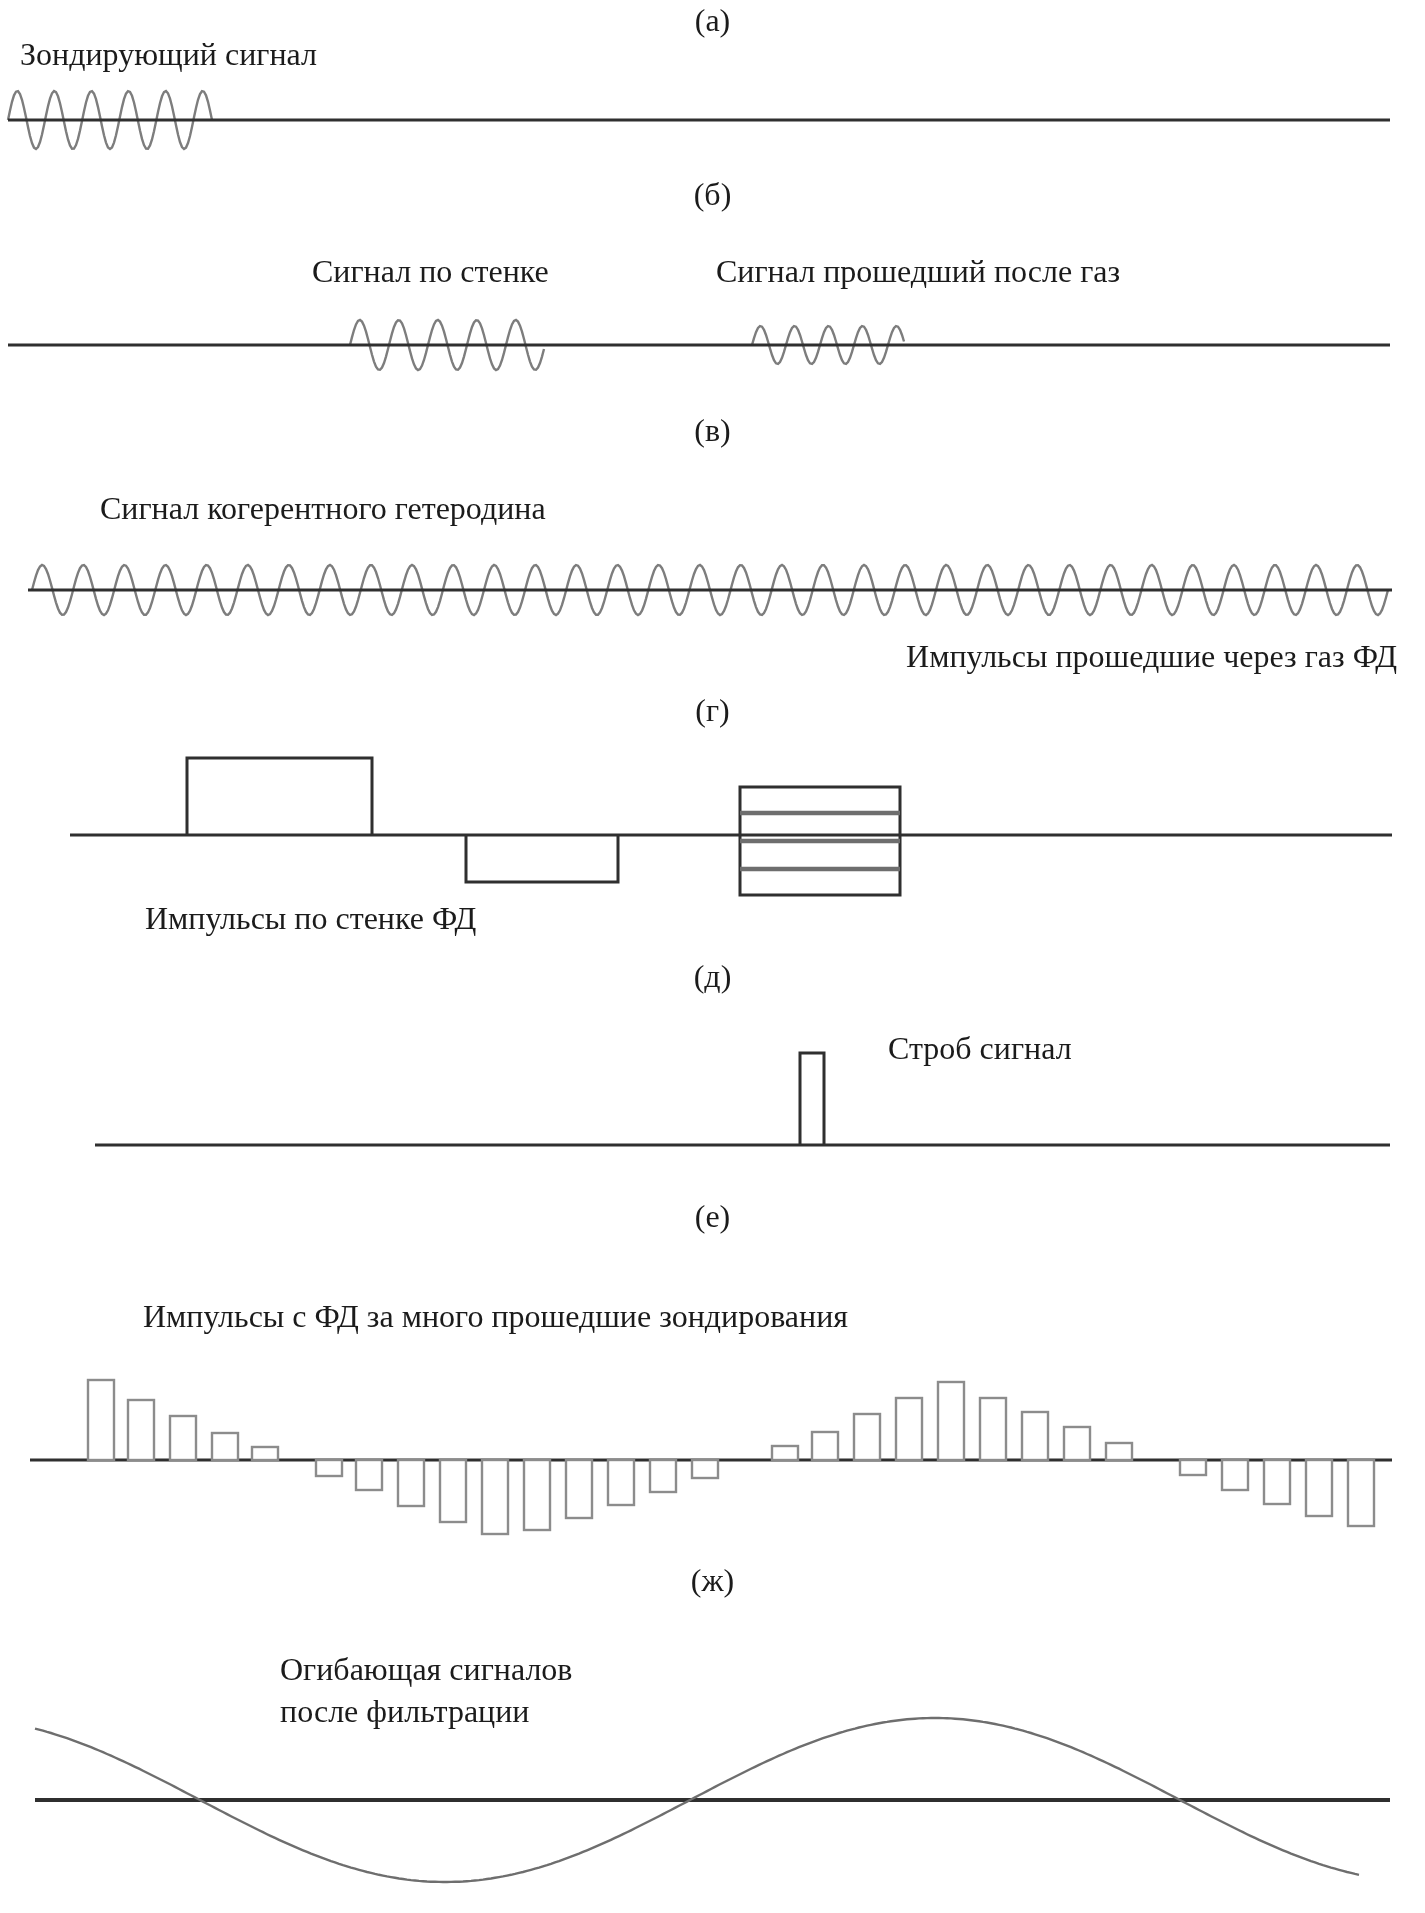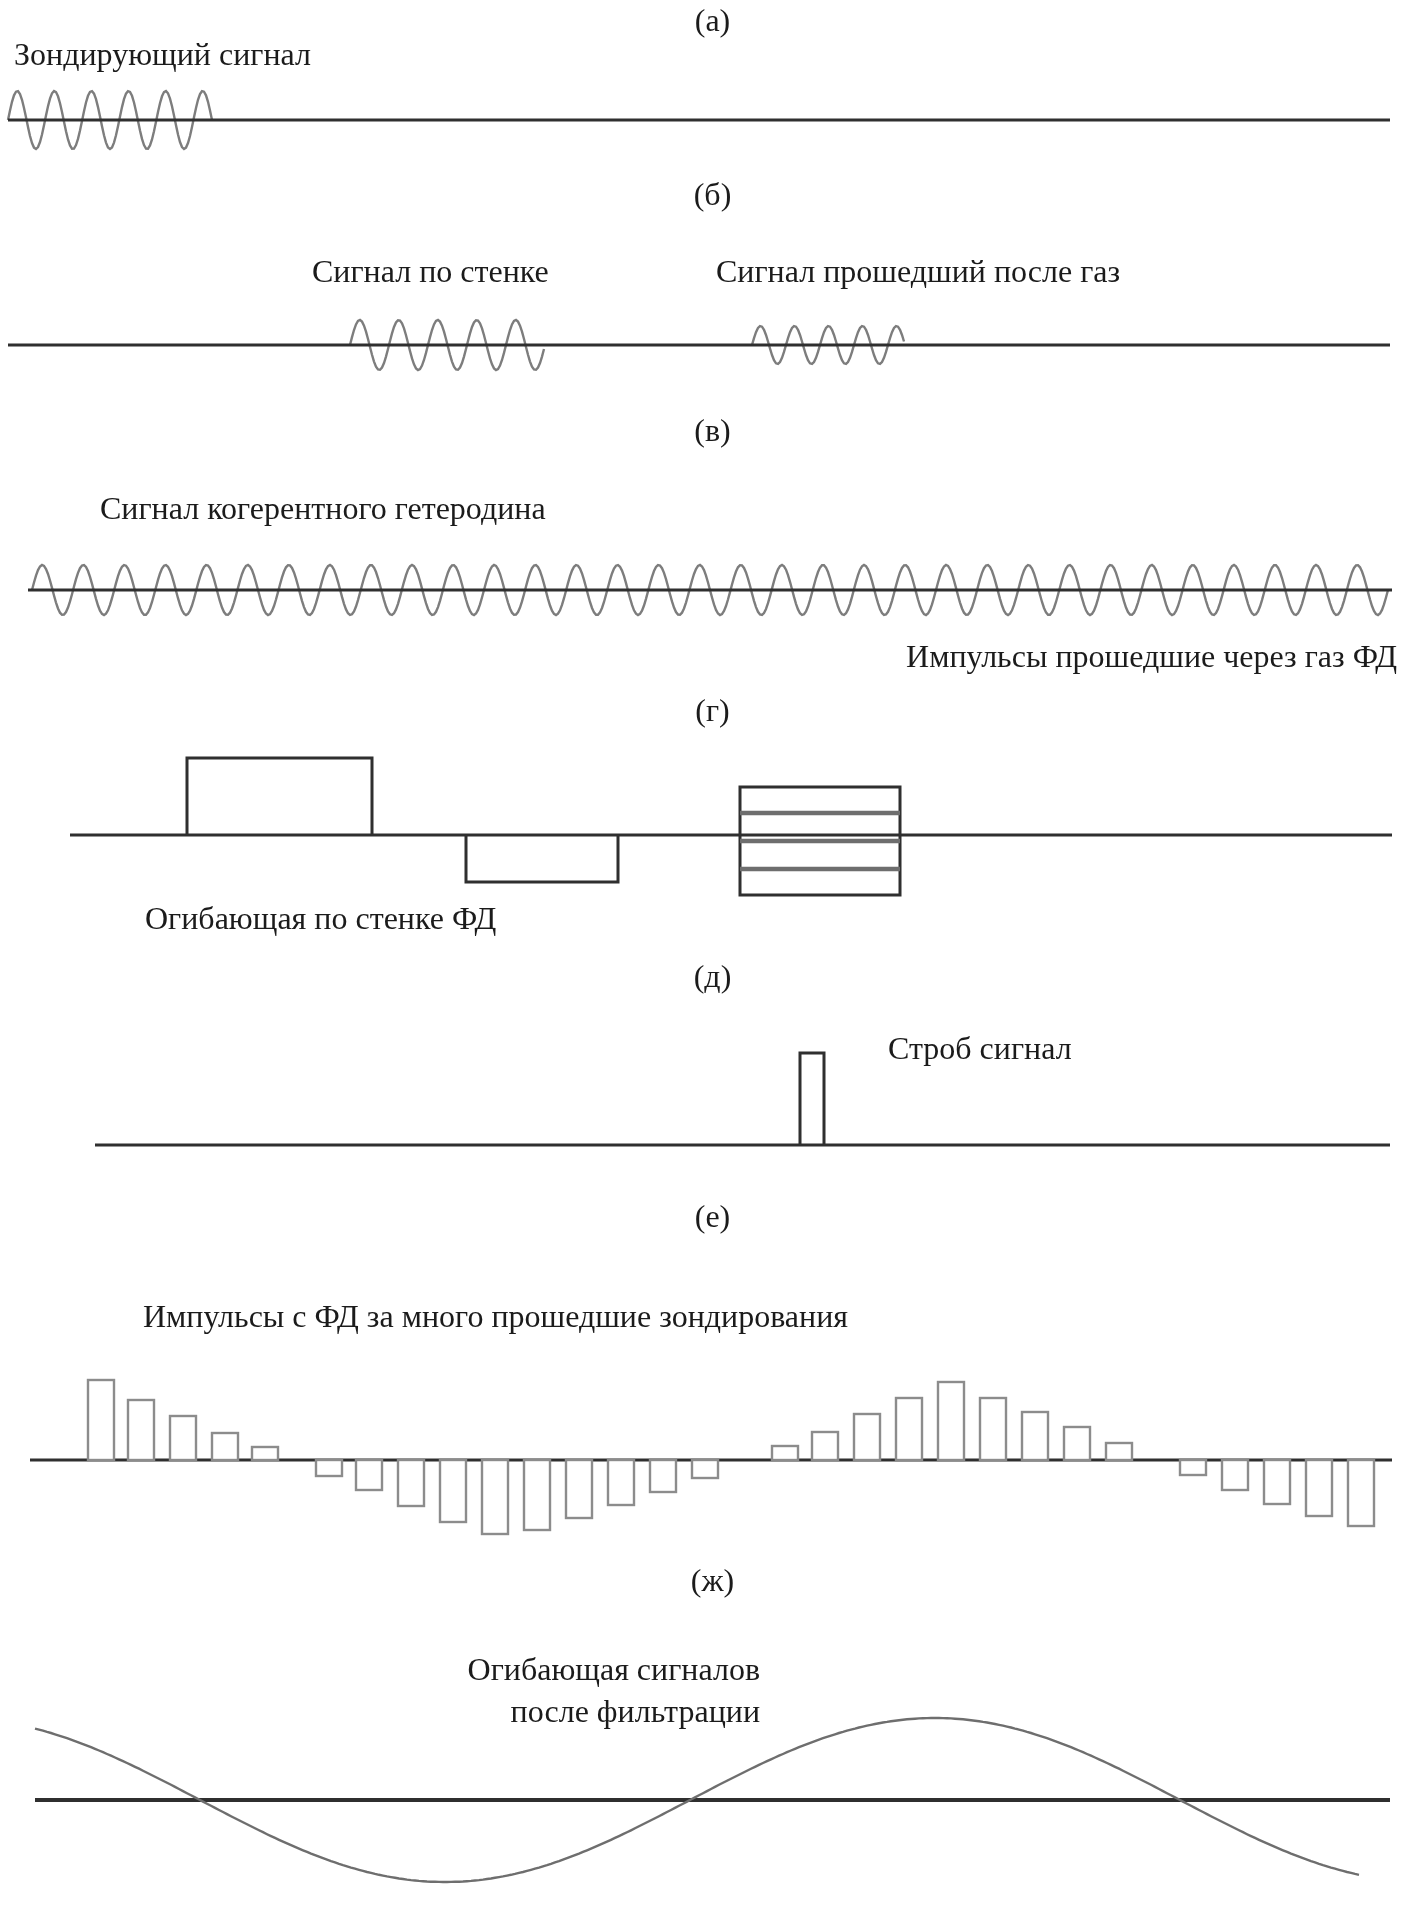--- a/index.html
+++ b/index.html
@@ -1,30 +1,30 @@
 <!DOCTYPE html>
 <html><head>
 <meta charset="utf-8">
 <style>
   html,body{margin:0;padding:0;background:#fff;}
   #page{position:relative;width:1425px;height:1913px;background:#fff;overflow:hidden;
         font-family:"Liberation Serif","DejaVu Serif",serif;color:#1b1b1b;}
   .panel-letter{position:absolute;left:0;right:0;text-align:center;font-size:32px;white-space:nowrap;}
   .sig-label{position:absolute;font-size:32px;white-space:nowrap;}
   .sig-label.right{text-align:center;}
-  .sig-label.center{text-align:right;white-space:normal;line-height:42px;}
+  .sig-label.center{text-align:left;white-space:normal;line-height:42px;}
   svg.wave{position:absolute;left:0;width:1425px;display:block;}
 </style>
 </head>
 <body>
 
 <div id="page">
 
   <div class="panel-letter" style="top:2px">(а)</div>
-  <div class="sig-label" style="left:14px;top:36px">Зондирующий сигнал</div>
+  <div class="sig-label" style="left:20px;top:36px">Зондирующий сигнал</div>
   <svg class="wave" style="top:62px;height:130px" viewBox="0 0 1425 130">
       <path d="M8 58.0 L10 48.4 L12 39.8 L14 33.3 L16 29.7 L18 29.2 L20 32.0 L22 37.8 L24 45.9 L26 55.3 L28 65.1 L30 74.0 L32 81.1 L34 85.6 L36 87.0 L38 85.0 L40 80.0 L42 72.5 L44 63.3 L46 53.6 L48 44.3 L50 36.6 L52 31.3 L54 29.1 L56 30.1 L58 34.3 L60 41.2 L62 50.1 L64 59.8 L66 69.3 L68 77.5 L70 83.5 L72 86.7 L74 86.5 L76 83.1 L78 76.9 L80 68.5 L82 58.9 L84 49.2 L86 40.5 L88 33.8 L90 29.9 L92 29.1 L94 31.7 L96 37.2 L98 45.1 L100 54.4 L102 64.2 L104 73.3 L106 80.6 L108 85.4 L110 87.0 L112 85.4 L114 80.6 L116 73.3 L118 64.2 L120 54.4 L122 45.1 L124 37.2 L126 31.7 L128 29.1 L130 29.9 L132 33.8 L134 40.5 L136 49.2 L138 58.9 L140 68.5 L142 76.9 L144 83.1 L146 86.5 L148 86.7 L150 83.5 L152 77.5 L154 69.3 L156 59.8 L158 50.1 L160 41.2 L162 34.3 L164 30.1 L166 29.1 L168 31.3 L170 36.6 L172 44.3 L174 53.6 L176 63.3 L178 72.5 L180 80.0 L182 85.0 L184 87.0 L186 85.6 L188 81.1 L190 74.0 L192 65.1 L194 55.3 L196 45.9 L198 37.8 L200 32.0 L202 29.2 L204 29.7 L206 33.3 L208 39.8 L210 48.4 L212 58.0" fill="none" stroke="#7d7d7d" stroke-width="2.4"></path>
       <line x1="8" y1="58" x2="1390" y2="58" stroke="#2f2f2f" stroke-width="3"></line>
     </svg>
 
   <div class="panel-letter" style="top:176px">(б)</div>
   <div class="sig-label" style="left:312px;top:253px">Сигнал по стенке</div>
   <div class="sig-label" style="left:716px;top:253px">Сигнал прошедший после газ</div>
   <svg class="wave" style="top:282px;height:130px" viewBox="0 0 1425 130">
       <path d="M350 63.0 L352 55.1 L354 48.0 L356 42.4 L358 39.0 L360 38.0 L362 39.6 L364 43.6 L366 49.6 L368 57.0 L370 65.0 L372 72.8 L374 79.6 L376 84.7 L378 87.5 L380 87.8 L382 85.6 L384 81.0 L386 74.6 L388 67.0 L390 59.0 L392 51.4 L394 45.0 L396 40.4 L398 38.2 L400 38.5 L402 41.3 L404 46.4 L406 53.2 L408 61.0 L410 69.0 L412 76.4 L414 82.4 L416 86.4 L418 88.0 L420 87.0 L422 83.6 L424 78.0 L426 70.9 L428 63.0 L430 55.1 L432 48.0 L434 42.4 L436 39.0 L438 38.0 L440 39.6 L442 43.6 L444 49.6 L446 57.0 L448 65.0 L450 72.8 L452 79.6 L454 84.7 L456 87.5 L458 87.8 L460 85.6 L462 81.0 L464 74.6 L466 67.0 L468 59.0 L470 51.4 L472 45.0 L474 40.4 L476 38.2 L478 38.5 L480 41.3 L482 46.4 L484 53.2 L486 61.0 L488 69.0 L490 76.4 L492 82.4 L494 86.4 L496 88.0 L498 87.0 L500 83.6 L502 78.0 L504 70.9 L506 63.0 L508 55.1 L510 48.0 L512 42.4 L514 39.0 L516 38.0 L518 39.6 L520 43.6 L522 49.6 L524 57.0 L526 65.0 L528 72.8 L530 79.6 L532 84.7 L534 87.5 L536 87.8 L538 85.6 L540 81.0 L542 74.6 L544 67.0" fill="none" stroke="#7d7d7d" stroke-width="2.4"></path>
@@ -43,21 +43,21 @@
   <div class="panel-letter" style="top:692px">(г)</div>
   <svg class="wave" style="top:745px;height:195px" viewBox="0 0 1425 195">
       <line x1="70" y1="90" x2="1392" y2="90" stroke="#2f2f2f" stroke-width="3"></line>
       <path d="M187 90 L187 13 L372 13 L372 90" fill="none" stroke="#2f2f2f" stroke-width="3"></path>
       <path d="M466 90 L466 137 L618 137 L618 90" fill="none" stroke="#2f2f2f" stroke-width="3"></path>
       <rect x="740" y="42" width="160" height="108" fill="none" stroke="#2f2f2f" stroke-width="3"></rect>
       <line x1="740" y1="68" x2="900" y2="68" stroke="#6e6e6e" stroke-width="4.5"></line>
       <line x1="740" y1="96" x2="900" y2="96" stroke="#6e6e6e" stroke-width="4.5"></line>
       <line x1="740" y1="124" x2="900" y2="124" stroke="#6e6e6e" stroke-width="4.5"></line>
     </svg>
-  <div class="sig-label" style="left:145px;top:900px">Огибающая по стенке ФД</div>
+  <div class="sig-label" style="left:145px;top:900px">Импульсы по стенке ФД</div>
 
   <div class="panel-letter" style="top:958px">(д)</div>
   <div class="sig-label" style="left:888px;top:1030px">Строб сигнал</div>
   <svg class="wave" style="top:1018px;height:170px" viewBox="0 0 1425 170">
       <line x1="95" y1="127" x2="1390" y2="127" stroke="#2f2f2f" stroke-width="3"></line>
       <path d="M800 127 L800 35 L824 35 L824 127" fill="none" stroke="#2f2f2f" stroke-width="3"></path>
     </svg>
 
   <div class="panel-letter" style="top:1198px">(е)</div>
   <div class="sig-label" style="left:143px;top:1298px">Импульсы с ФД за много прошедшие зондирования</div>

